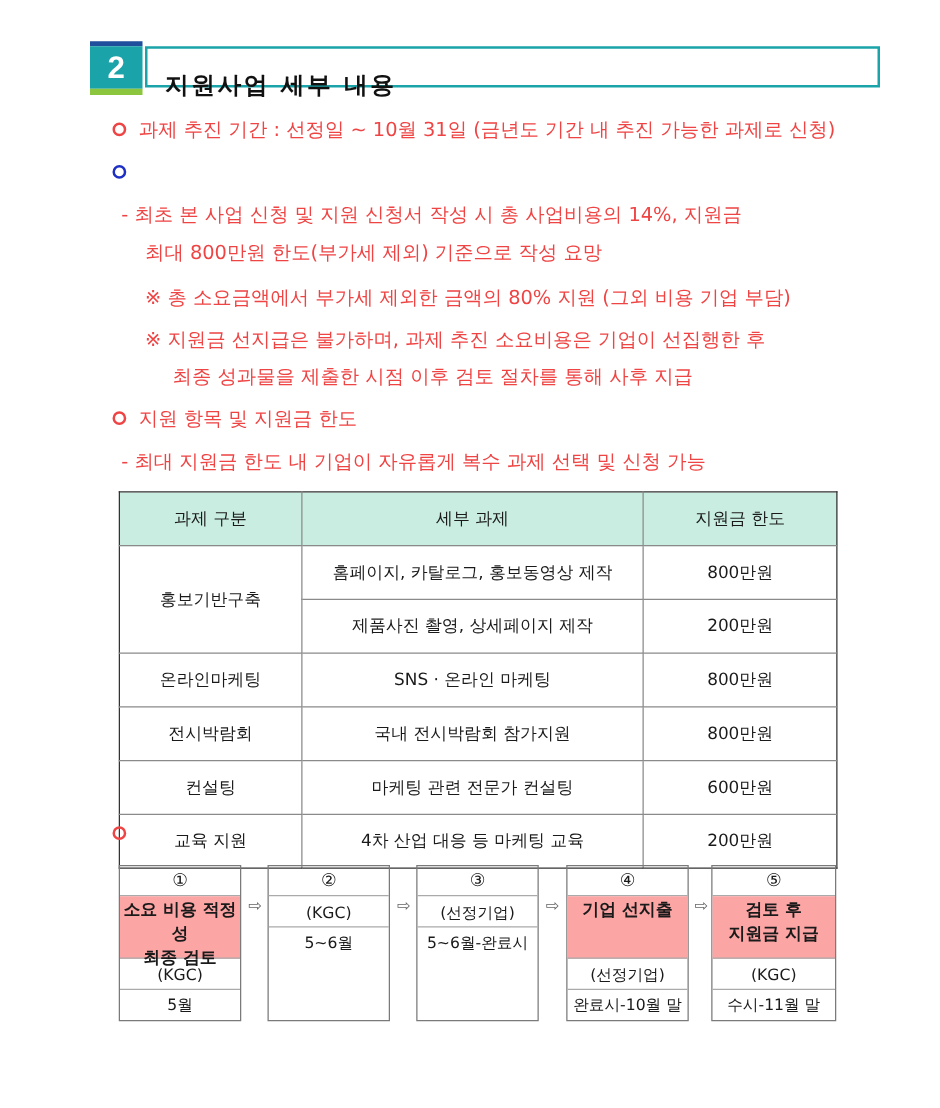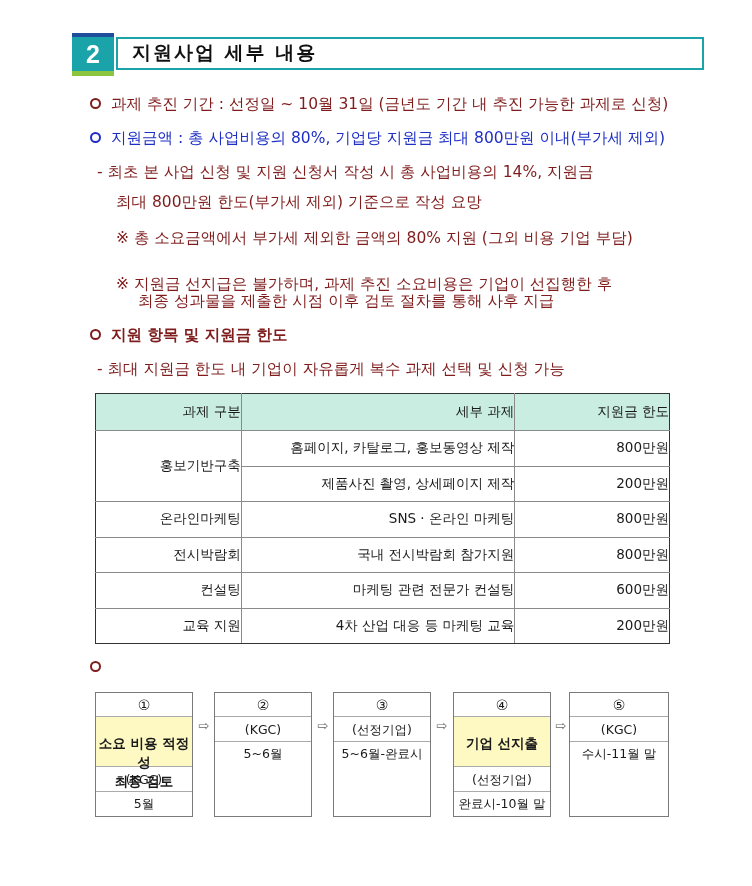--- a/index.html
+++ b/index.html
@@ -5,37 +5,37 @@
     * { box-sizing: border-box; margin: 0; padding: 0; }
     html, body { width: 752px; height: 886px; background: #ffffff; overflow: hidden; }
     body { position: relative; font-family: "DejaVu Sans", "Liberation Sans", sans-serif; color: #1a1a1a; }
 
     .section-header { position: absolute; left: 72px; top: 33px; width: 632px; height: 44px; }
     .sh-num-box { position: absolute; left: 0; top: 0; width: 42px; height: 44px; }
     .sh-topbar { position: absolute; left: 0; top: 0; width: 42px; height: 4px; background: #1f4e9c; }
     .sh-numbg { position: absolute; left: 0; top: 4px; width: 42px; height: 34px; background: #1aa3a8; color: #fff; font-weight: bold; font-size: 25px; text-align: center; line-height: 34px; font-family: "Liberation Sans", sans-serif; }
     .sh-botbar { position: absolute; left: 0; top: 38px; width: 42px; height: 5px; background: #8cc63f; }
     .sh-title-box { position: absolute; left: 44px; top: 4px; width: 588px; height: 33px; border: 2px solid #1aa3a8; background: #fff; }
-    .sh-title { position: absolute; left: 14px; top: 0; font-size: 19px; font-weight: bold; letter-spacing: 2px; line-height: 27px; color: #111; }
+    .sh-title { position: absolute; left: 14px; top: 16px; font-size: 19px; font-weight: bold; letter-spacing: 2px; line-height: 27px; color: #111; }
 
-    .line { position: absolute; font-size: 15.5px; line-height: 22px; white-space: nowrap; color: #7f1d1d; }
+    .line { position: absolute; font-size: 15.5px; line-height: 22px; white-space: nowrap; color: #ef4444; }
     .line.blue { color: #1d2fc4; }
     .bullet-o { display: inline-block; width: 11px; height: 11px; border: 2px solid currentColor; border-radius: 50%; margin-right: 10px; vertical-align: 0px; }
 
     table.support { position: absolute; left: 95px; top: 393px; width: 575px; border-collapse: collapse; font-size: 13.5px; }
-    table.support th, table.support td { border: 1px solid #8a8a8a; text-align: right; height: 35.5px; padding: 0; }
+    table.support th, table.support td { border: 1px solid #8a8a8a; text-align: center; height: 35.5px; padding: 12px; }
     table.support th { background: #c9ede0; font-weight: normal; height: 37px; border-top: 1.5px solid #333; }
     table.support tr:last-child td { border-bottom: 1.5px solid #333; }
     table.support th:first-child, table.support td.first { border-left: 1.5px solid #333; }
     table.support th:last-child, table.support td.last { border-right: 1.5px solid #333; }
 
     .proc { position: absolute; top: 692px; left: 95px; width: 580px; height: 125px; }
     .step { position: absolute; top: 0; width: 98px; height: 125px; border: 1px solid #7a7a7a; font-size: 12.5px; text-align: center; }
     .step .num { height: 24px; line-height: 24px; border-bottom: 1px solid #aaa; font-size: 14px; }
-    .step .name { height: 50px; background: #fef9c3; border-bottom: 1px solid #aaa; font-weight: bold; font-size: 13.5px; line-height: 19px; padding-top: 17px; }
+    .step .name { height: 50px; background: #fca5a5; border-bottom: 1px solid #aaa; font-weight: bold; font-size: 13.5px; line-height: 19px; padding-top: 2px; }
     .step .org { height: 25px; line-height: 25px; border-bottom: 1px solid #aaa; }
     .step .time { height: 24px; line-height: 24px; }
     .arrow { position: absolute; top: 26px; width: 18px; text-align: center; font-size: 13px; color: #666; }
   </style>
 </head>
 <body>
 
 <div class="section-header">
   <div class="sh-num-box">
     <div class="sh-topbar"></div>
@@ -45,31 +45,31 @@
   <div class="sh-title-box">
     <div class="sh-title">지원사업 세부 내용</div>
   </div>
 </div>
 
 <div class="line" style="left:90px; top:93px;">
   <span class="bullet-o"></span><span>과제 추진 기간 : 선정일 ~ 10월 31일 (금년도 기간 내 추진 가능한 과제로 신청)</span>
 </div>
 
 <div class="line blue" style="left:90px; top:127px;">
-  <span class="bullet-o"></span><span>지원금액 : 총 사업비용의 80%, 기업당 지원금 최대 800만원 이내(부가세 제외)</span>
+  <span class="bullet-o"></span>
 </div>
 
 <div class="line" style="left:97px; top:161px;">- 최초 본 사업 신청 및 지원 신청서 작성 시 총 사업비용의 14%, 지원금</div>
 <div class="line" style="left:116px; top:191px;">최대 800만원 한도(부가세 제외) 기준으로 작성 요망</div>
 
 <div class="line" style="left:116px; top:227px;">※ 총 소요금액에서 부가세 제외한 금액의 80% 지원 (그외 비용 기업 부담)</div>
-<div class="line" style="left:116px; top:261px;margin-top:12px;">※ 지원금 선지급은 불가하며, 과제 추진 소요비용은 기업이 선집행한 후</div>
+<div class="line" style="left:116px; top:261px;">※ 지원금 선지급은 불가하며, 과제 추진 소요비용은 기업이 선집행한 후</div>
 <div class="line" style="left:138px; top:290px;">최종 성과물을 제출한 시점 이후 검토 절차를 통해 사후 지급</div>
 
-<div class="line" style="left:90px; top:324px;font-weight:bold;">
+<div class="line" style="left:90px; top:324px;">
   <span class="bullet-o"></span><span>지원 항목 및 지원금 한도</span>
 </div>
 <div class="line" style="left:97px; top:358px;">- 최대 지원금 한도 내 기업이 자유롭게 복수 과제 선택 및 신청 가능</div>
 
 <table class="support">
   <colgroup>
       <col style="width:146px">
       <col style="width:274px">
       <col style="width:155px">
     </colgroup>
@@ -148,16 +148,20 @@
     <div class="name">
         <div>기업 선지출</div>
       </div>
     <div class="org">(선정기업)</div>
     <div class="time">완료시-10월 말</div>
   </div>
   <div class="arrow" style="left:457px;">⇨</div>
 
   <div class="step" style="left:474px; width:100px;">
     <div class="num">⑤</div>
+    <div class="name">
+        <div>검토 후</div>
+        <div>지원금 지급</div>
+      </div>
     <div class="org">(KGC)</div>
     <div class="time">수시-11월 말</div>
   </div>
 </div>
 
 </body></html>

